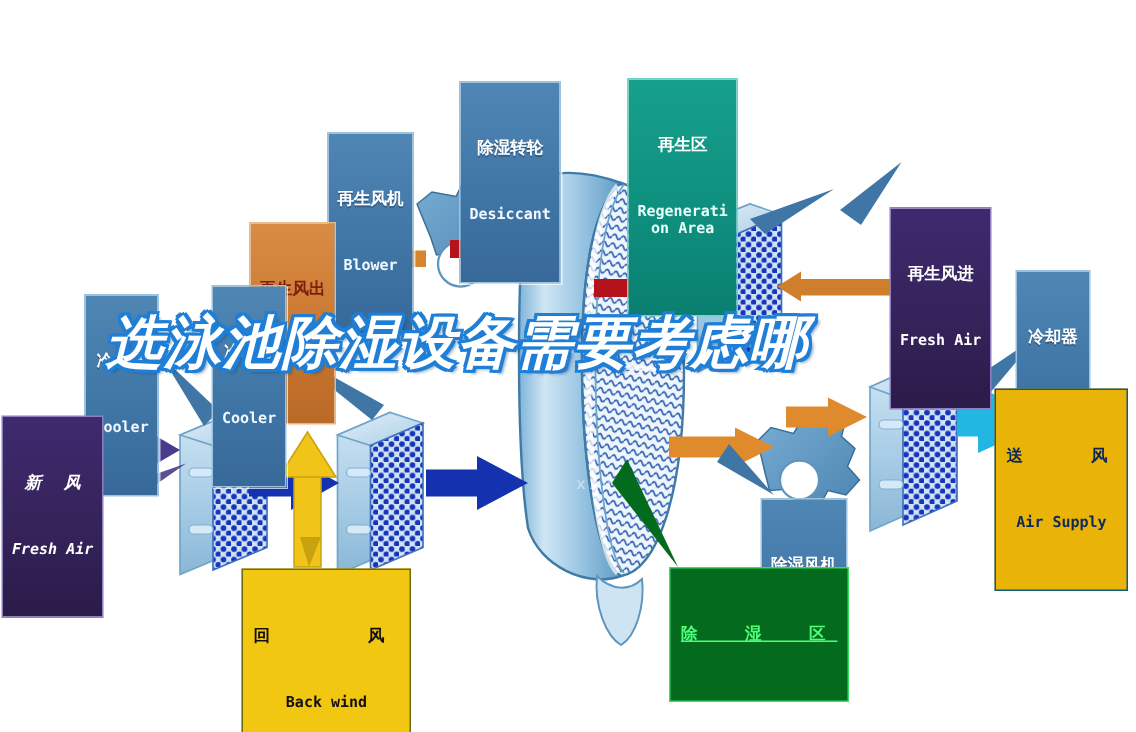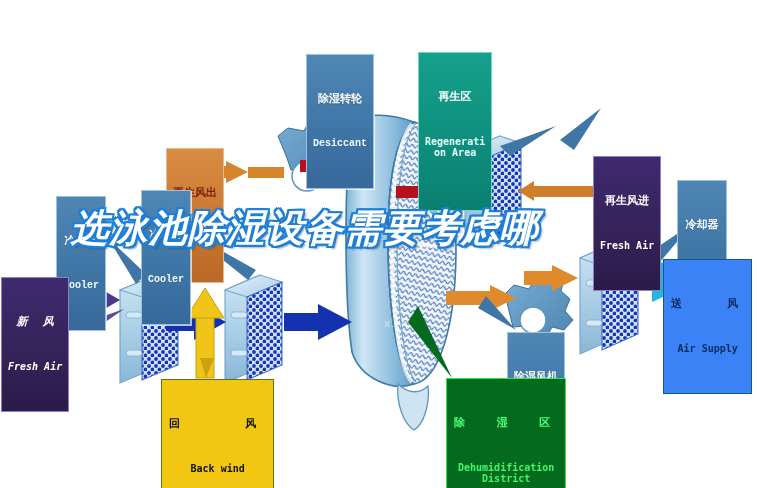--- a/index.html
+++ b/index.html
@@ -43,21 +43,21 @@
   }
   
   .lbl-steel {
     background: linear-gradient(180deg,#4f86b4 0%, #3f76a6 55%, #37699a 100%);
     color: #ffffff;
     border: 1px solid #9cc2dd;
     padding: 3px 6px 4px 6px;
     box-shadow: 1px 1px 0 rgba(255,255,255,0.7);
   }
   .lbl-steel .cn { color:#ffffff; text-shadow: 0 1px 0 rgba(0,0,0,.25); }
-  .lbl-steel .en { color:#f2f8ff;font-family:Liberation Mono, monospace; }
+  .lbl-steel .en { color:#f2f8ff; }
 
   .lbl-orange {
     background: linear-gradient(180deg,#d98c44 0%, #c8762f 60%, #b96a27 100%);
     border: 1px solid #e8b888;
     padding: 3px 6px 4px 6px;
   }
   .lbl-orange .cn { color:#7c1f0d; }
   .lbl-orange .en { color:#5e1708; }
 
   .lbl-teal {
@@ -74,25 +74,25 @@
     padding: 3px 6px 4px 6px;
   }
   .lbl-purple .cn { color:#ffffff; }
   .lbl-purple .en { color:#ffffff; }
 
   .lbl-green {
     background: #046b1e;
     border: 1px solid #35e05c;
     padding: 3px 7px 4px 7px;
   }
-  .lbl-green .cn { color:#4dff78; font-weight:bold; letter-spacing:8px; }
+  .lbl-green .cn { color:#4dff78; font-weight:bold; letter-spacing:8px;text-decoration:underline; }
   .lbl-green .en { color:#41f46c; }
 
   .lbl-cyan {
-    background: #3b82f6;
+    background: #eab308;
     border: 1px solid #0b5a8a;
     padding: 3px 7px 4px 7px;
   }
   .lbl-cyan .cn { color:#0d2a5c; letter-spacing:6px; }
   .lbl-cyan .en { color:#0d2a5c; }
 
   .lbl-yellow {
     background: #f2c711;
     border: 1px solid #6f6c10;
     padding: 3px 7px 4px 7px;
@@ -298,34 +298,38 @@
       <polygon points="452,378 418,306 408,322" fill="#046b1e"></polygon>
       <polygon points="206,378 200,358 214,358" fill="#c9a20f"></polygon>
     </g>
   </svg>
 
   <div class="label lbl-steel" style="left:306px; top:54px;">
     <span class="cn">除湿转轮</span>
     <span class="en">Desiccant</span>
   </div>
 
+  <div class="label lbl-steel" style="left:218px; top:88px;">
+    <span class="cn">再生风机</span>
+    <span class="en">Blower</span>
+  </div>
 
   <div class="label lbl-orange" style="left:166px; top:148px;">
     <span class="cn">再生风出</span>
     <span class="en">Exhaust</span>
   </div>
 
   <div class="label lbl-teal" style="left:418px; top:52px;">
     <span class="cn">再生区</span>
     <span class="en">Regenerati
 on Area</span>
   </div>
 
 
-  <div class="label lbl-purple" style="left:593px; top:156px;">
+  <div class="label lbl-purple" style="left:593px; top:138px;">
     <span class="cn">再生风进</span>
     <span class="en">Fresh Air</span>
   </div>
 
   <div class="label lbl-steel" style="left:677px; top:180px;">
     <span class="cn">冷却器</span>
     <span class="en">Cooler</span>
   </div>
 
   <div class="label lbl-steel" style="left:56px; top:196px;">
@@ -348,22 +352,20 @@
     <span class="en">Back wind</span>
   </div>
 
   <div class="label lbl-steel" style="left:507px; top:332px;">
     <span class="cn">除湿风机</span>
     <span class="en">Blower</span>
   </div>
 
   <div class="label lbl-green" style="left:446px; top:378px;">
     <span class="cn">除  湿  区</span>
-    <span class="en">Dehumidification
-District</span>
   </div>
 
   <div class="label lbl-cyan" style="left:663px; top:259px;">
     <span class="cn">送    风</span>
     <span class="en">Air Supply</span>
   </div>
 
   <div class="watermark" style="left:384px; top:318px;">xin</div>
 
   <div id="headline">

